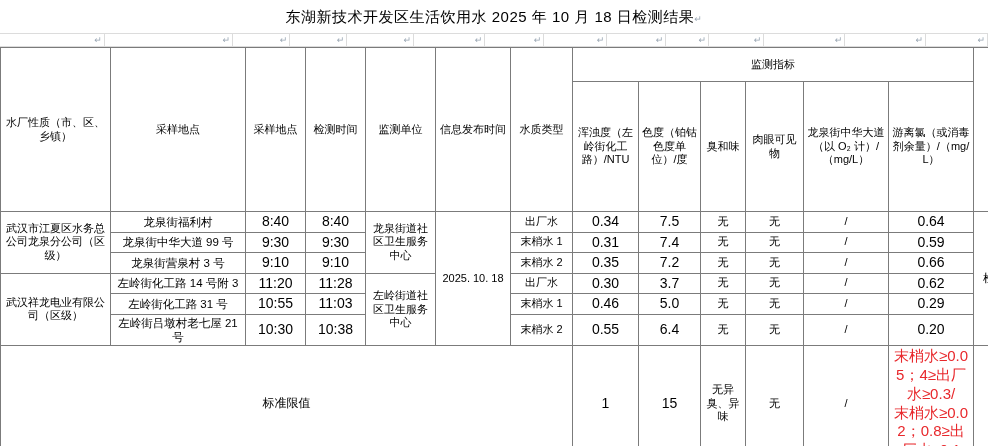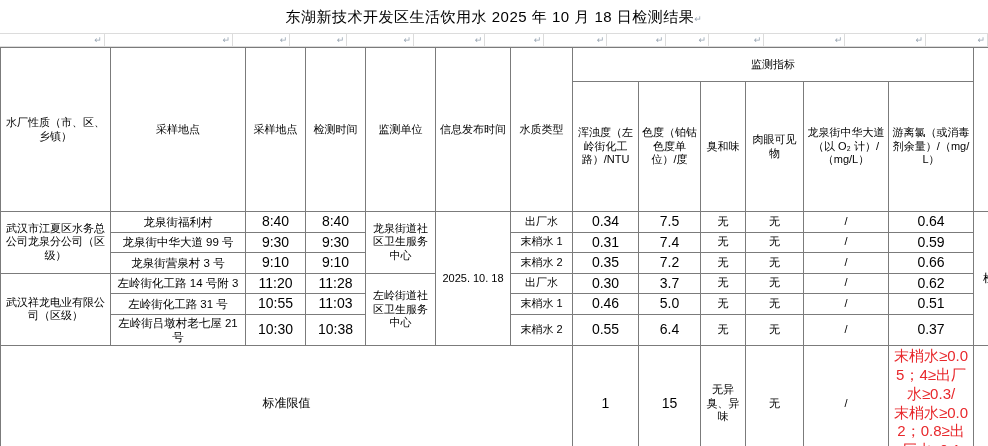--- a/index.html
+++ b/index.html
@@ -225,33 +225,33 @@
       <tr>
         <td class="site">左岭街化工路 31 号</td>
         <td class="num">10:55</td>
         <td class="num">11:03</td>
         <td>末梢水 1</td>
         <td class="num">0.46</td>
         <td class="num">5.0</td>
         <td>无</td>
         <td>无</td>
         <td>/</td>
-        <td class="num">0.51</td>
+        <td class="num">0.29</td>
       </tr>
       <tr>
         <td class="site">左岭街吕墩村老七屋 21 号</td>
         <td class="num">10:30</td>
         <td class="num">10:38</td>
         <td>末梢水 2</td>
         <td class="num">0.55</td>
         <td class="num">6.4</td>
         <td>无</td>
         <td>无</td>
         <td>/</td>
-        <td class="num">0.37</td>
+        <td class="num">0.20</td>
       </tr>
       <tr class="limit-row">
         <td class="limit-label" colspan="7">标准限值</td>
         <td class="num">1</td>
         <td class="num">15</td>
         <td>无异臭、异味</td>
         <td>无</td>
         <td>/</td>
         <td class="red" style="white-space:pre-line">末梢水≥0.05；4≥出厂水≥0.3/
 末梢水≥0.02；0.8≥出厂水≥0.1</td>

